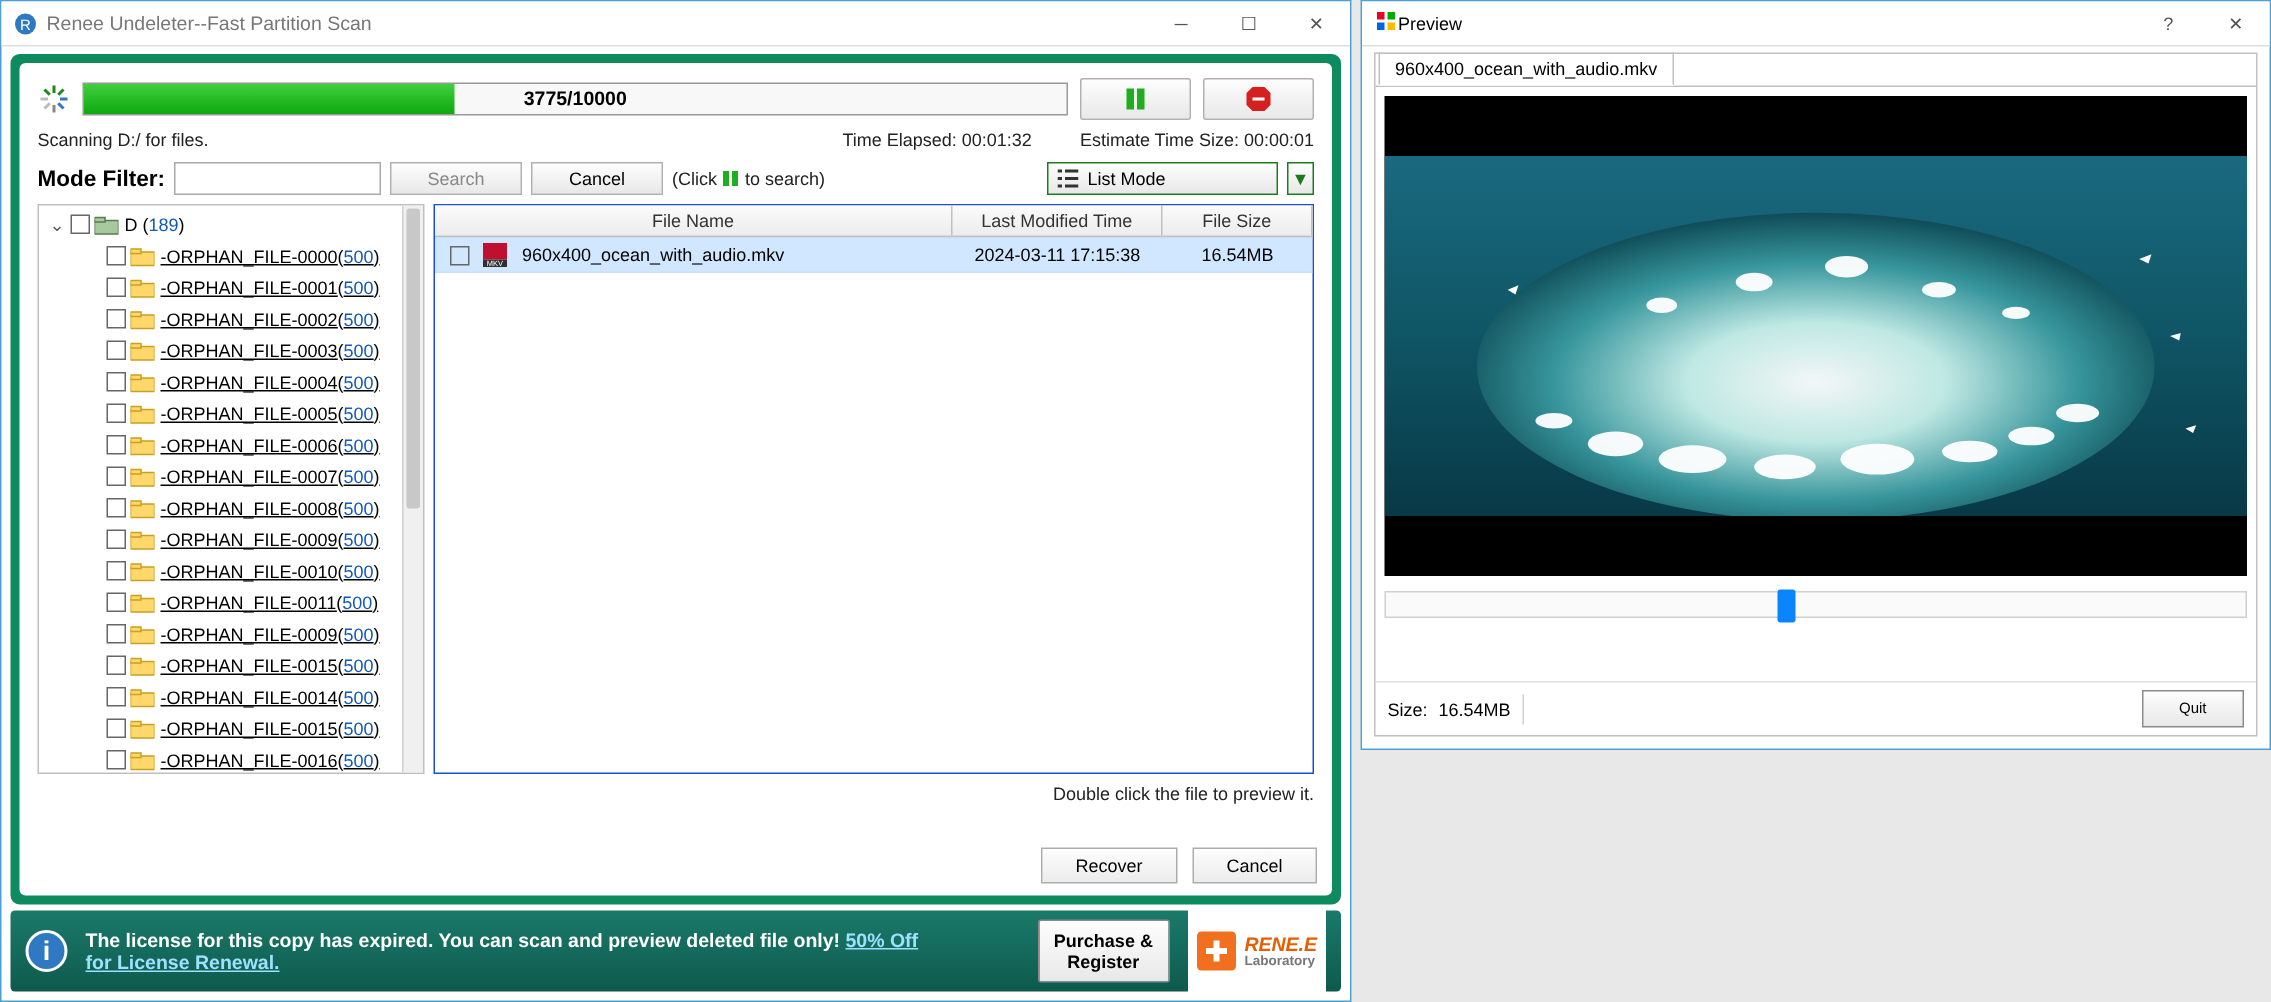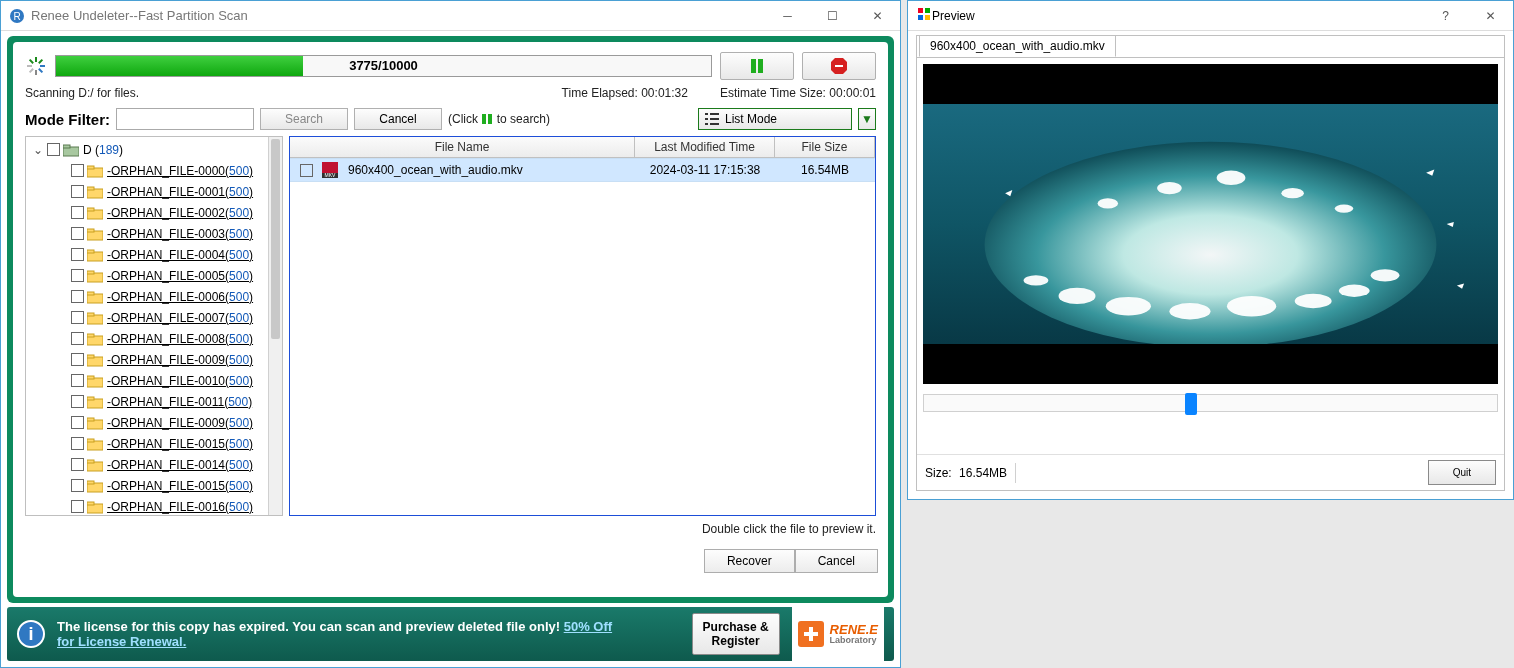--- a/index.html
+++ b/index.html
@@ -55,21 +55,21 @@
 .col-name { flex: 1 1 312px; }
 .col-date { width: 140px; }
 .col-size { width: 100px; }
 .file-body { flex:1; overflow:auto; }
 .file-row { display:flex; align-items:center; height:24px; background:#d0e7ff; border-top:1px solid #c8dff5; border-bottom:1px solid #c8dff5; cursor:pointer; }
 .file-row .cell { font-size:12px; padding:0 4px; }
 .file-row .chk { margin-left:10px; }
 .file-type-icon { width:16px; height:16px; margin:0 6px; display:inline-flex; align-items:center; justify-content:center; }
 
 .hint-row { text-align: right; font-size: 12px; color: #222; margin-top: 6px; }
-.btn-row { position: absolute; right: 10px; bottom: 24px; display: flex; }
+.btn-row { position: absolute; right: 10px; bottom: 8px; display: flex; gap: 10px; }
 .std-btn { padding: 4px 22px; border: 1px solid #adadad; background: linear-gradient(#fdfdfd,#ececec); font-size: 12px; cursor:pointer; }
 
 .footer-bar { position:absolute; left:6px; right:6px; bottom:6px; height:54px; background:linear-gradient(#1a7a6a,#0e5a4d); border-radius:3px; display:flex; align-items:center; padding:0 10px; color:#fff; gap:12px; }
 .info-icon { width:28px; height:28px; border-radius:50%; background:#2f78c2; color:#fff; display:flex; align-items:center; justify-content:center; font-weight:bold; font-size:18px; border:2px solid #fff; }
 .footer-text { font-size:13px; font-weight:bold; }
 .footer-text a { color:#9fe0ff; text-decoration:underline; }
 .footer-spacer { flex:1; }
 .purchase-btn { padding:6px 10px; border:1px solid #8a8a8a; background:linear-gradient(#fdfdfd,#e8e8e8); color:#000; font-size:12px; text-align:center; cursor:pointer; font-weight:bold; line-height:1.2; border-radius:2px; }
 .logo-box { display:flex; align-items:center; gap:6px; background:#fff; border-radius:3px; padding:17px 6px; }
 .logo-plus { width:26px; height:26px; background:#f07020; border-radius:3px; display:flex; align-items:center; justify-content:center; }

